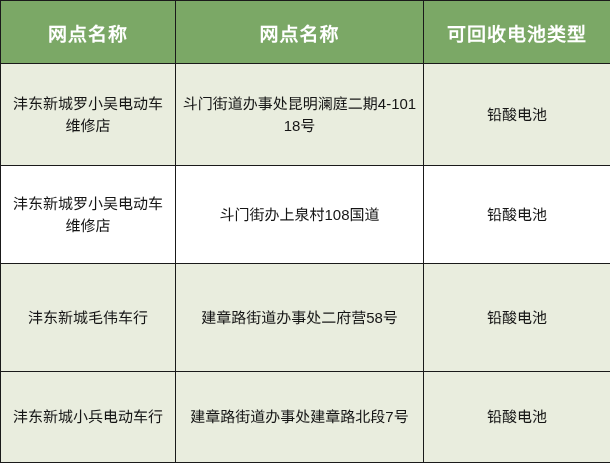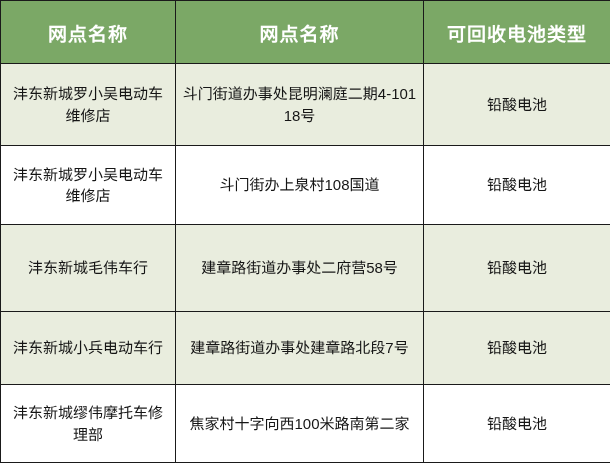--- a/index.html
+++ b/index.html
@@ -101,20 +101,15 @@
       <tr class="stripe-light r2">
         <td class="cell-name">沣东新城毛伟车行</td>
         <td class="cell-addr">建章路街道办事处二府营58号</td>
         <td class="cell-type">铅酸电池</td>
       </tr>
       <tr class="stripe-light r4">
         <td class="cell-name">沣东新城小兵电动车行</td>
         <td class="cell-addr">建章路街道办事处建章路北段7号</td>
         <td class="cell-type">铅酸电池</td>
       </tr>
-      <tr class="stripe-white r5">
-        <td class="cell-name">沣东新城缪伟摩托车修理部</td>
-        <td class="cell-addr">焦家村十字向西100米路南第二家</td>
-        <td class="cell-type">铅酸电池</td>
-      </tr>
     </tbody>
   </table>
 </div>
 
 </body></html>

